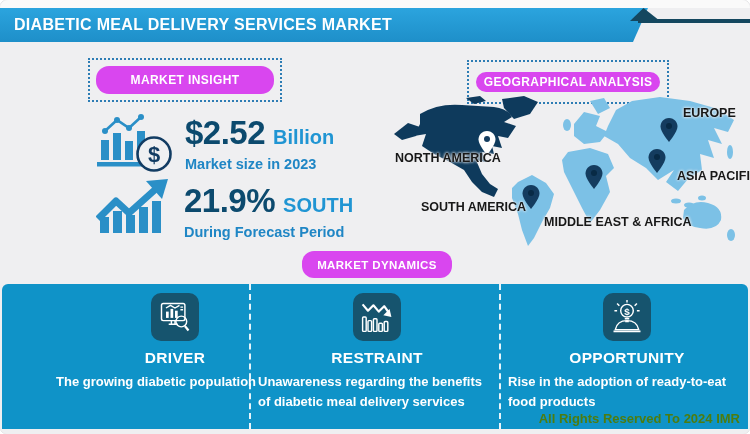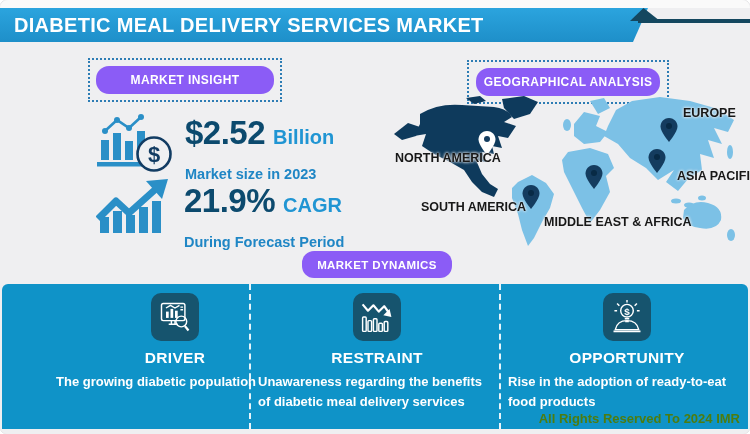--- a/index.html
+++ b/index.html
@@ -4,48 +4,48 @@
 <style>
   html,body{margin:0;padding:0;background:#ffffff;font-family:"Liberation Sans",sans-serif;}
   .page{position:relative;width:750px;height:434px;background:#efeff1;border-radius:8px;overflow:hidden;
         outline:1px solid #e2e2e4;}
   .top-strip{position:absolute;left:0;top:0;width:750px;height:8px;background:#fafafa;}
 
   
   .banner{position:absolute;left:0;top:8px;width:648px;height:34px;
           background:linear-gradient(180deg,#2ba4de 0%,#1e8fc9 100%);
           clip-path:polygon(0 0,100% 0,calc(100% - 15px) 100%,0 100%);}
-  .banner h1{margin:0;padding:0 0 0 14px;line-height:34px;font-size:20px;font-weight:700;
+  .banner h1{margin:0;padding:0 0 0 14px;line-height:34px;font-size:16px;font-weight:700;
              color:#ffffff;letter-spacing:.3px;white-space:nowrap;}
   .banner-fold{position:absolute;left:630px;top:8px;width:30px;height:13px;background:#14475f;
                clip-path:polygon(45% 0,0 100%,100% 100%);}
   .banner-rule{position:absolute;left:638px;top:19px;right:0;height:4px;background:#14475f;}
 
   
   .dashed-box{position:absolute;border:2px dotted #2d7cb4;display:flex;align-items:center;justify-content:center;}
-  .pill{background:#8b5cf6;color:#ffffff;font-weight:700;letter-spacing:.4px;
+  .pill{background:#d946ef;color:#ffffff;font-weight:700;letter-spacing:.4px;
         display:flex;align-items:center;justify-content:center;border-radius:13px;}
   .pos-insight{left:88px;top:58px;width:190px;height:40px;}
   .pos-insight .pill{width:178px;height:28px;font-size:12px;}
   .pos-geo{left:467px;top:60px;width:198px;height:40px;}
-  .pos-geo .pill{width:184px;height:28px;font-size:12px;}
+  .pos-geo .pill{width:184px;height:20px;font-size:12px;}
   .dyn-wrap{position:absolute;left:302px;top:251px;width:174px;height:27px;}
   .dyn-wrap .pill{width:150px;height:27px;font-size:11.5px;border-radius:12px;}
 
   
   .stat-icon{position:absolute;}
   .s1i{left:94px;top:110px;}
   .s2i{left:96px;top:179px;}
   .stat-text{position:absolute;}
   .s1t{left:185px;top:116px;}
   .s2t{left:184px;top:184px;}
   .stat-line{display:flex;align-items:baseline;gap:8px;}
   .big-val{font-size:33px;font-weight:700;color:#0c4a6e;letter-spacing:-.5px;line-height:1;}
   .big-unit{font-size:20px;font-weight:700;color:#2095d3;}
-  .stat-cap{margin-top:17px;font-size:14.5px;font-weight:600;color:#1f86c5;}
+  .stat-cap{margin-top:7px;font-size:14.5px;font-weight:600;color:#1f86c5;}
 
   
   .worldmap{position:absolute;left:378px;top:96px;}
   .region-label{position:absolute;font-size:12.5px;font-weight:700;color:#181818;white-space:nowrap;
                 text-shadow:0 0 3px #efeff1,0 0 3px #efeff1;}
   .r-na{left:385px;top:151px;padding-left:10px;}
   .r-eu{left:683px;top:106px;}
   .r-ap{left:677px;top:169px;}
   .r-sa{left:421px;top:200px;}
   .r-mea{left:544px;top:215px;}
@@ -112,21 +112,21 @@
       <rect x="30" y="36" width="9" height="18" fill="#2a8fc7"></rect>
       <rect x="43" y="28" width="9" height="26" fill="#2a8fc7"></rect>
       <rect x="56" y="22" width="9" height="32" fill="#2a8fc7"></rect>
       <polyline points="2,40 20,22 33,34 62,8" fill="none" stroke="#2a8fc7" stroke-width="7" stroke-linejoin="round"></polyline>
       <polygon points="50,2 72,0 66,20" fill="#2a8fc7"></polygon>
     </svg>
   </div>
   <div class="stat-text s2t">
     <div class="stat-line">
       <span class="big-val">21.9%</span>
-      <span class="big-unit">CAGR</span>
+      <span class="big-unit">SOUTH</span>
     </div>
     <div class="stat-cap">During Forecast Period</div>
   </div>
 
   <div class="dashed-box pos-geo">
     <div class="pill">GEOGRAPHICAL ANALYSIS</div>
   </div>
 
   <svg class="worldmap" width="370" height="152" viewBox="0 0 370 152">
     <g fill="#0e3a5c">

